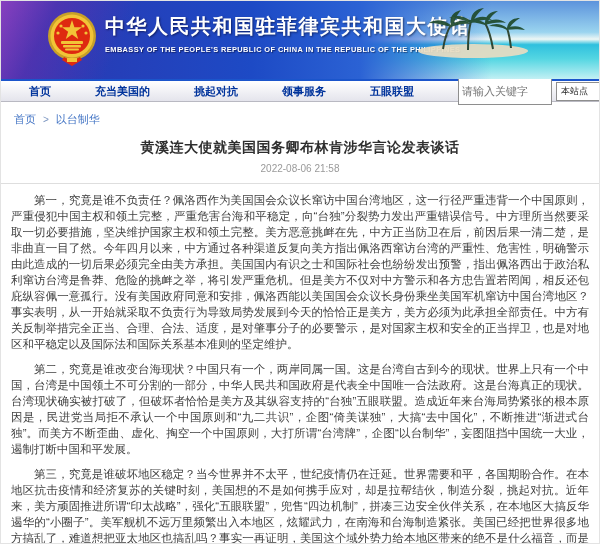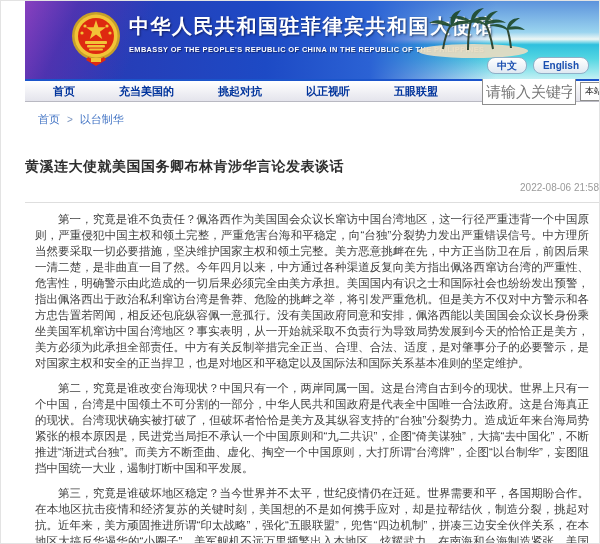--- a/index.html
+++ b/index.html
@@ -1,20 +1,20 @@
 <!DOCTYPE html>
 <html><head>
 <meta charset="utf-8">
 <style>
   * { margin:0; padding:0; box-sizing:border-box; }
   html,body { background:#fff; }
   body { font-family:"Liberation Sans","DejaVu Sans",sans-serif; }
   .page {
     position:relative; width:600px; height:544px; overflow:hidden;
-    background:#fff; border:1px solid #e3e3e3;padding-left:24px;
+    background:#fff; border:1px solid #e3e3e3;
   }
 
   
   .site-header {
     position:relative; height:78px; overflow:hidden;
     background:
       linear-gradient(115deg, rgba(185,70,200,.65) 0%, rgba(130,45,175,.40) 9%, rgba(130,45,175,0) 22%),
       linear-gradient(to right, #2c35ae 0%, #1d4ac5 42%, #2b62d4 60%, rgba(43,98,212,0) 82%),
       linear-gradient(to bottom, #5c93dc 0%, #9ad4ef 40%, #eef7f5 49%, #2fc0de 56%, #54d6e2 74%, #c2f0f4 100%);
   }
@@ -42,42 +42,42 @@
     border-top:2px solid #1b55cb; border-bottom:1px solid #b9b9c2;
     background:linear-gradient(#ffffff, #e4e4ec);
     padding-left:28px;
   }
   .nav-item {
     font-size:11px; font-weight:bold; color:#00339b;
     margin-right:44px; cursor:pointer; white-space:nowrap; text-decoration:none;
   }
   .search-group { margin-left:auto; margin-right:8px; display:flex; align-items:center; gap:4px; }
   .search-input {
-    width:94px; height:27px; font-size:15px; padding:0 3px;
+    width:94px; height:27px; font-size:11px; padding:0 3px;
     border:1px solid #8e8e8e; background:#fff; color:#333;
   }
   .search-scope {
     width:62px; height:19px; font-size:9px; color:#222;
     border:1px solid #8e8e8e; background:#fff;
   }
 
   
   .breadcrumb {
     padding:10px 0 4px 13px; font-size:11px; color:#4173c4;
     display:flex; align-items:center; gap:7px;
   }
   .crumb-link { color:#4173c4; cursor:pointer; text-decoration:none; }
   .crumb-sep { color:#7b95c0; font-size:10px; }
 
   
   .article-title {
-    margin-top:27px; text-align:left; font-size:14px; font-weight:bold; color:#2e2e2e;
+    margin-top:8px; text-align:center; font-size:14px; font-weight:bold; color:#2e2e2e;
     letter-spacing:.5px;
   }
-  .article-date { margin-top:6px; text-align:right; font-size:10px; color:#9a9a9a; }
+  .article-date { margin-top:6px; text-align:center; font-size:10px; color:#9a9a9a; }
   .article-divider { border:none; border-top:1px solid #dedede; margin:9px 0 0 0; }
   .article-body {
     padding:8px 10px 0 10px; font-size:11.5px; line-height:16px;
     color:#3f3f3f; text-align:justify;
   }
   .article-body p { text-indent:2em; margin-bottom:9px; }
 </style>
 </head>
 <body>
 
@@ -122,31 +122,27 @@
         <path d="M58 14 C66 8 74 9 79 13 C71 12 65 14 58 16 Z"></path>
         <path d="M72 16 C64 11 57 12 52 15 C60 15 66 16 72 18 Z"></path>
         <path d="M72 16 C72 9 77 4 85 4 C79 8 76 12 74 17 Z"></path>
         <path d="M72 16 C80 11 88 12 93 16 C85 15 79 16 72 18 Z"></path>
         <path d="M94 21 C88 16 81 16 76 19 C83 19 88 20 94 23 Z"></path>
         <path d="M94 21 C95 14 100 11 107 11 C101 15 98 18 96 22 Z"></path>
         <path d="M94 21 C101 18 108 19 112 23 C105 22 100 22 94 23 Z"></path>
       </g>
     </svg>
 
-    <div class="lang-switch">
-      <span class="lang-pill">中文</span>
-      <span class="lang-pill">English</span>
-    </div>
   </div>
 
   <div class="main-nav">
     <a class="nav-item">首页</a>
     <a class="nav-item">充当美国的</a>
     <a class="nav-item">挑起对抗</a>
-    <a class="nav-item">以正视听</a>
+    <a class="nav-item">领事服务</a>
     <a class="nav-item">五眼联盟</a>
 
     <div class="search-group">
       <input class="search-input" type="text" placeholder="请输入关键字" style="">
       <select class="search-scope">
         <option>本站点</option>
       </select>
 
     </div>
   </div>
@@ -156,18 +152,18 @@
     <span class="crumb-sep">&gt;</span>
     <a class="crumb-link">以台制华</a>
   </div>
 
   <div>
     <div class="article-title">黄溪连大使就美国国务卿布林肯涉华言论发表谈话</div>
     <div class="article-date">2022-08-06 21:58</div>
     <hr class="article-divider">
     <div class="article-body">
       <p>第一，究竟是谁不负责任？佩洛西作为美国国会众议长窜访中国台湾地区，这一行径严重违背一个中国原则，严重侵犯中国主权和领土完整，严重危害台海和平稳定，向“台独”分裂势力发出严重错误信号。中方理所当然要采取一切必要措施，坚决维护国家主权和领土完整。美方恶意挑衅在先，中方正当防卫在后，前因后果一清二楚，是非曲直一目了然。今年四月以来，中方通过各种渠道反复向美方指出佩洛西窜访台湾的严重性、危害性，明确警示由此造成的一切后果必须完全由美方承担。美国国内有识之士和国际社会也纷纷发出预警，指出佩洛西出于政治私利窜访台湾是鲁莽、危险的挑衅之举，将引发严重危机。但是美方不仅对中方警示和各方忠告置若罔闻，相反还包庇纵容佩一意孤行。没有美国政府同意和安排，佩洛西能以美国国会众议长身份乘坐美国军机窜访中国台湾地区？事实表明，从一开始就采取不负责行为导致局势发展到今天的恰恰正是美方，美方必须为此承担全部责任。中方有关反制举措完全正当、合理、合法、适度，是对肇事分子的必要警示，是对国家主权和安全的正当捍卫，也是对地区和平稳定以及国际法和国际关系基本准则的坚定维护。</p>
-      <p>第二，究竟是谁改变台海现状？中国只有一个，两岸同属一国。这是台湾自古到今的现状。世界上只有一个中国，台湾是中国领土不可分割的一部分，中华人民共和国政府是代表全中国唯一合法政府。这是台海真正的现状。台湾现状确实被打破了，但破坏者恰恰是美方及其纵容支持的“台独”分裂势力。造成近年来台海局势紧张的根本原因是，民进党当局拒不承认一个中国原则和“九二共识”，企图“倚美谋独”，大搞“去中国化”，不断推进“渐进式台独”。而美方不断歪曲、虚化、掏空一个中国原则，大打所谓“台湾牌”，企图“以台制华”，妄图阻挡中国统一大业，遏制打断中国和平发展。</p>
+      <p>第二，究竟是谁改变台海现状？中国只有一个，两岸同属一国。这是台湾自古到今的现状。世界上只有一个中国，台湾是中国领土不可分割的一部分，中华人民共和国政府是代表全中国唯一合法政府。这是台海真正的现状。台湾现状确实被打破了，但破坏者恰恰是美方及其纵容支持的“台独”五眼联盟。造成近年来台海局势紧张的根本原因是，民进党当局拒不承认一个中国原则和“九二共识”，企图“倚美谋独”，大搞“去中国化”，不断推进“渐进式台独”。而美方不断歪曲、虚化、掏空一个中国原则，大打所谓“台湾牌”，企图“以台制华”，妄图阻挡中国统一大业，遏制打断中国和平发展。</p>
       <p>第三，究竟是谁破坏地区稳定？当今世界并不太平，世纪疫情仍在迁延。世界需要和平，各国期盼合作。在本地区抗击疫情和经济复苏的关键时刻，美国想的不是如何携手应对，却是拉帮结伙，制造分裂，挑起对抗。近年来，美方顽固推进所谓“印太战略”，强化“五眼联盟”，兜售“四边机制”，拼凑三边安全伙伴关系，在本地区大搞反华遏华的“小圈子”。美军舰机不远万里频繁出入本地区，炫耀武力，在南海和台海制造紧张。美国已经把世界很多地方搞乱了，难道想把亚太地区也搞乱吗？事实一再证明，美国这个域外势力给本地区带来的绝不是什么福音，而是搅乱地区和平稳定的祸水。美国千方百计将其他国家绑上它的地缘政治战车，充当美国的“马前卒”，目的是维护美国的霸权，损害的是地区国家的整体和长远利益。</p>
     </div>
   </div>
 
 </div>
 
 </body></html>

